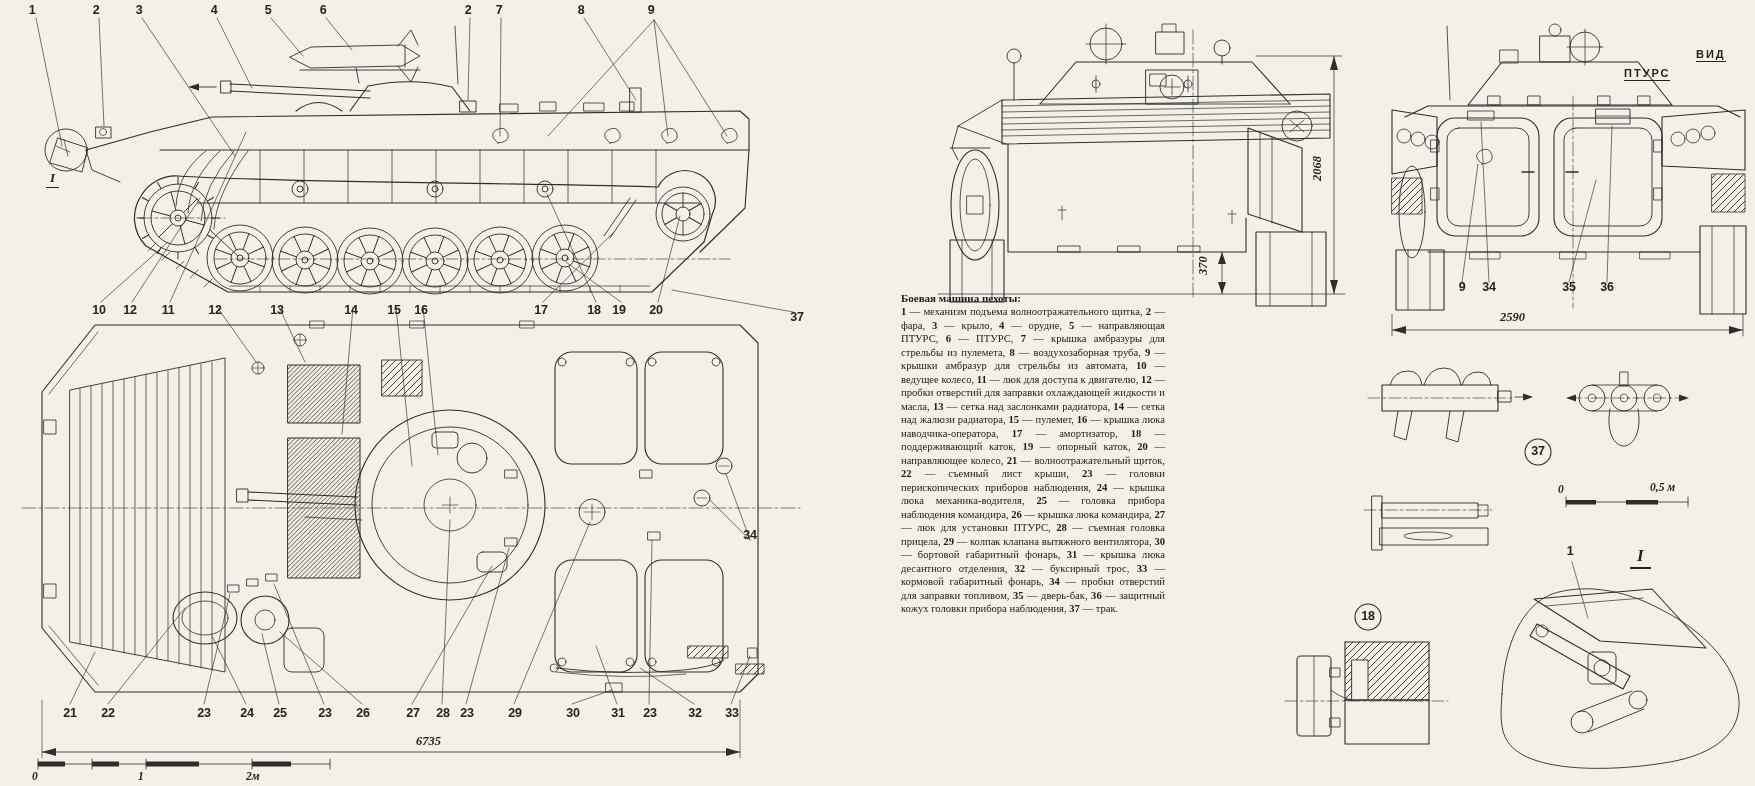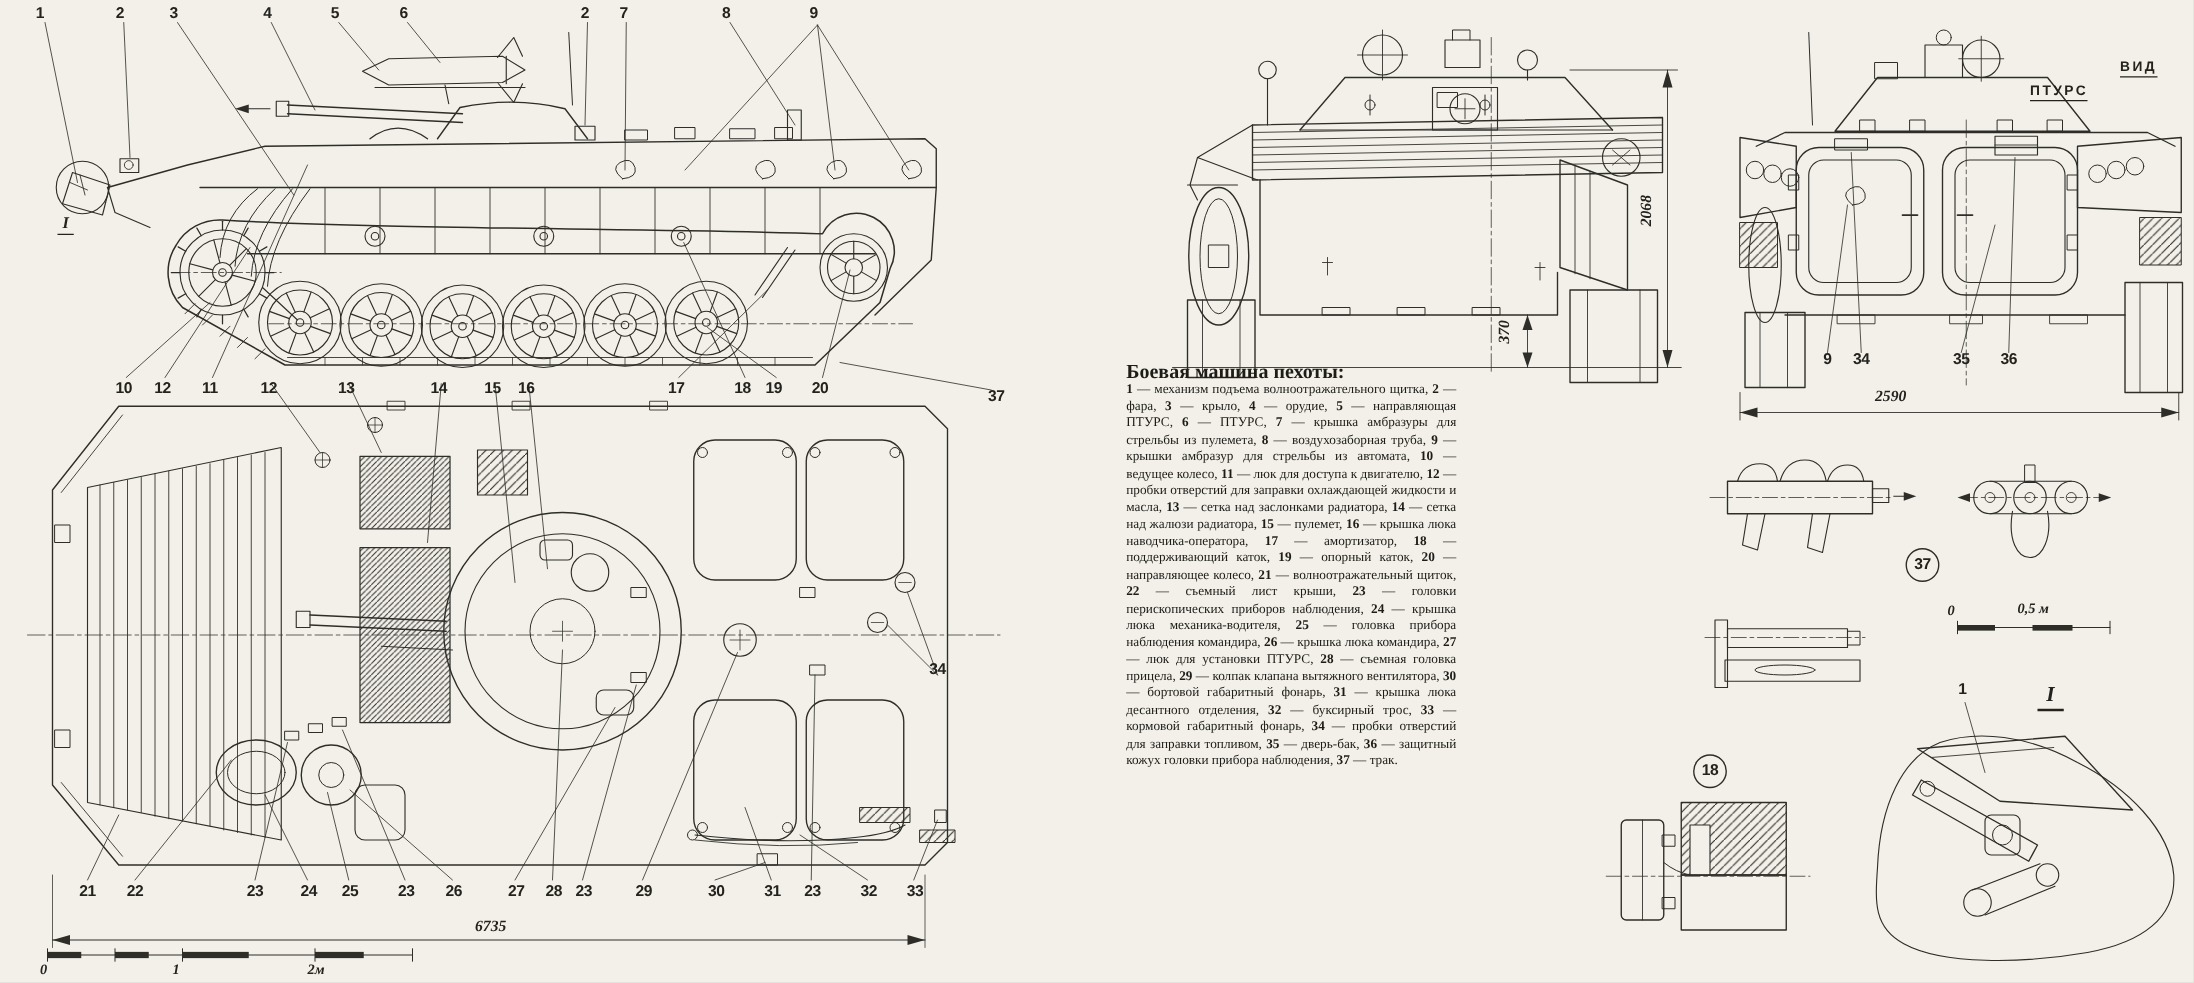--- a/index.html
+++ b/index.html
@@ -11,21 +11,21 @@
   .dim{position:absolute;font:italic 700 12.5px "Liberation Serif",serif;color:#23221d;white-space:nowrap;}
   .rot{transform:rotate(-90deg);}
   .sc{position:absolute;font:italic 700 11.5px "Liberation Serif",serif;color:#23221d;white-space:nowrap;}
   .vl{position:absolute;font:700 11px "Liberation Sans",sans-serif;letter-spacing:2px;color:#23221d;
       border-bottom:1.5px solid #23221d;padding-bottom:1px;white-space:nowrap;}
   .rm{position:absolute;font:italic 700 17px "Liberation Serif",serif;color:#23221d;
       border-bottom:2px solid #23221d;padding:0 7px 1px 7px;}
   .rm.small{font-size:13px;padding:0 4px 1px 4px;border-bottom-width:1.5px;}
   .legend{position:absolute;left:901px;top:291px;width:264px;color:#1d1c17;
           font:10.6px/13.5px "Liberation Serif",serif;text-align:justify;}
-  .legend .t{font-weight:700;font-size:16px;line-height:14px;text-align:left;}
+  .legend .t{font-weight:700;font-size:11px;line-height:14px;text-align:left;}
   .legend b{font-weight:700;}
 </style>
 </head>
 <body>
 
 <div class="stage">
 
 <svg width="1755" height="786" viewBox="0 0 1755 786">
   <defs>
     <pattern id="hl" width="7" height="7" patternUnits="userSpaceOnUse">
@@ -468,40 +468,40 @@
 <span class="co" style="left:443px;top:706px">28</span>
 <span class="co" style="left:467px;top:706px">23</span>
 <span class="co" style="left:515px;top:706px">29</span>
 <span class="co" style="left:573px;top:706px">30</span>
 <span class="co" style="left:618px;top:706px">31</span>
 <span class="co" style="left:650px;top:706px">23</span>
 <span class="co" style="left:695px;top:706px">32</span>
 <span class="co" style="left:732px;top:706px">33</span>
 <span class="co" style="left:750px;top:528px">34</span>
 
-<span class="dim" style="left:380px;top:734px">6735</span>
+<span class="dim" style="left:416px;top:734px">6735</span>
 <span class="sc" style="left:32px;top:770px">0</span>
 <span class="sc" style="left:138px;top:770px">1</span>
 <span class="sc" style="left:246px;top:770px">2м</span>
 
 <span class="dim rot" style="left:1305px;top:161px">2068</span>
 <span class="dim rot" style="left:1194px;top:258px">370</span>
 
 <span class="vl" style="left:1696px;top:48px">ВИД</span>
 <span class="vl" style="left:1624px;top:67px">ПТУРС</span>
 <span class="co" style="left:1462px;top:280px">9</span>
 <span class="co" style="left:1489px;top:280px">34</span>
 <span class="co" style="left:1569px;top:280px">35</span>
 <span class="co" style="left:1607px;top:280px">36</span>
 <span class="dim" style="left:1500px;top:310px">2590</span>
 
 <span class="co" style="left:1538px;top:444px">37</span>
 <span class="co" style="left:1368px;top:609px">18</span>
 <span class="sc" style="left:1558px;top:483px">0</span>
-<span class="sc" style="left:1614px;top:481px">0,5 м</span>
+<span class="sc" style="left:1650px;top:481px">0,5 м</span>
 <span class="rm" style="left:1630px;top:546px">I</span>
 <span class="co" style="left:1570px;top:544px">1</span>
 
 <div class="legend">
   <div class="t">Боевая машина пехоты:</div>
   <div id="legend-items"><span><b>1</b> — механизм подъема волноотражательного щитка, </span><span><b>2</b> — фара, </span><span><b>3</b> — крыло, </span><span><b>4</b> — орудие, </span><span><b>5</b> — направляющая ПТУРС, </span><span><b>6</b> — ПТУРС, </span><span><b>7</b> — крышка амбразуры для стрельбы из пулемета, </span><span><b>8</b> — воздухозаборная труба, </span><span><b>9</b> — крышки амбразур для стрельбы из автомата, </span><span><b>10</b> — ведущее колесо, </span><span><b>11</b> — люк для доступа к двигателю, </span><span><b>12</b> — пробки отверстий для заправки охлаждающей жидкости и масла, </span><span><b>13</b> — сетка над заслонками радиатора, </span><span><b>14</b> — сетка над жалюзи радиатора, </span><span><b>15</b> — пулемет, </span><span><b>16</b> — крышка люка наводчика-оператора, </span><span><b>17</b> — амортизатор, </span><span><b>18</b> — поддерживающий каток, </span><span><b>19</b> — опорный каток, </span><span><b>20</b> — направляющее колесо, </span><span><b>21</b> — волноотражательный щиток, </span><span><b>22</b> — съемный лист крыши, </span><span><b>23</b> — головки перископических приборов наблюдения, </span><span><b>24</b> — крышка люка механика-водителя, </span><span><b>25</b> — головка прибора наблюдения командира, </span><span><b>26</b> — крышка люка командира, </span><span><b>27</b> — люк для установки ПТУРС, </span><span><b>28</b> — съемная головка прицела, </span><span><b>29</b> — колпак клапана вытяжного вентилятора, </span><span><b>30</b> — бортовой габаритный фонарь, </span><span><b>31</b> — крышка люка десантного отделения, </span><span><b>32</b> — буксирный трос, </span><span><b>33</b> — кормовой габаритный фонарь, </span><span><b>34</b> — пробки отверстий для заправки топливом, </span><span><b>35</b> — дверь-бак, </span><span><b>36</b> — защитный кожух головки прибора наблюдения, </span><span><b>37</b> — трак.</span></div>
 </div>
 
 </div>
 

